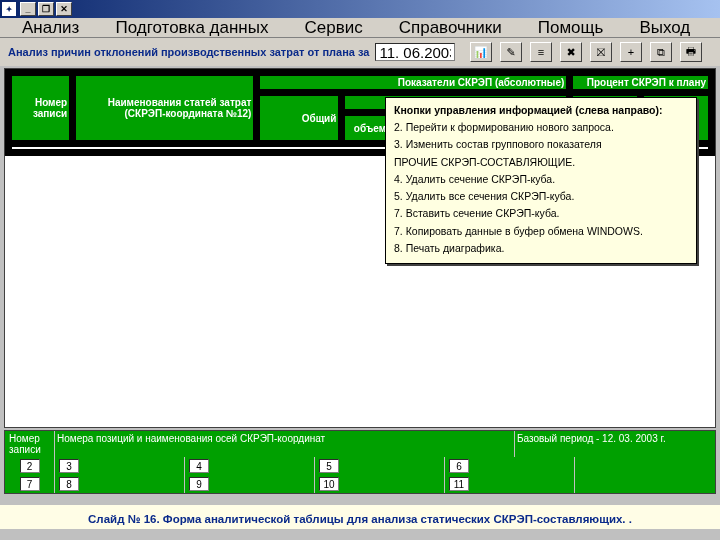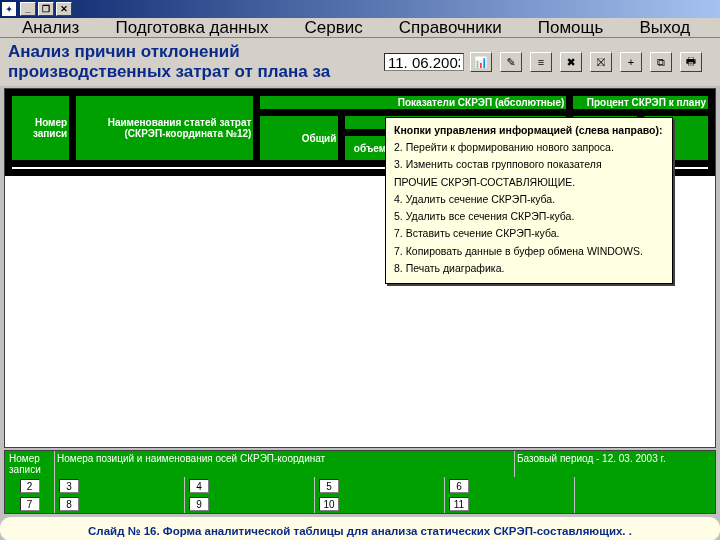--- a/index.html
+++ b/index.html
@@ -5,43 +5,43 @@
   * { box-sizing: border-box; margin: 0; padding: 0; }
   body { width: 720px; height: 540px; background: #c0c0c0; font-family: Arial, sans-serif; font-size: 11px; overflow: hidden; }
   .titlebar { height: 18px; background: linear-gradient(to right, #08246b, #a6c2f0); color: #fff; display: flex; align-items: center; padding: 0 2px; font-weight: bold; font-size: 11px; }
   .titlebar .icon { width: 14px; height: 14px; margin-right: 4px; background: #fff; display: inline-flex; align-items: center; justify-content: center; font-size: 8px; color: #08246b; }
   .titlebar .title { flex: 1; }
   .sysbtns { display: flex; gap: 2px; }
   .sysbtn { width: 16px; height: 14px; background: #d4d0c8; border: 1px solid #fff; border-right-color: #404040; border-bottom-color: #404040; font-size: 9px; display: flex; align-items: center; justify-content: center; color: #000; font-weight: bold; cursor: pointer; }
   .menubar { height: 20px; background: #d4d0c8; display: flex; align-items: center; padding: 0 4px; border-bottom: 1px solid #808080; }
   .menuitem { padding: 2px 18px; cursor: pointer; font-size: 17px; }
   .heading-row { padding: 4px 8px; display: flex; align-items: center; gap: 6px; background: #d4d0c8; }
-  .heading-text { color: #0a2a8a; font-weight: bold; font-size: 17px; }
+  .heading-text { color: #0a2a8a; font-weight: bold; font-size: 11px; }
   .date-input { width: 80px; height: 18px; border: 1px inset #808080; background: #fff; padding: 1px 3px; font-size: 15px; }
   .toolbar { margin-left: auto; display: flex; gap: 8px; padding-right: 10px; }
   .tbtn { width: 22px; height: 20px; border: 1px solid #fff; border-right-color:#404040; border-bottom-color:#404040; background:#d4d0c8; display:flex; align-items:center; justify-content:center; cursor:pointer; font-size:11px; }
   .table-area { position: relative; border: 1px solid #404040; margin: 2px 4px; height: 360px; background:#fff; overflow:hidden; }
   table.hdr { border-collapse: collapse; width: 100%; font-size: 10px; }
   table.hdr td, table.hdr th { border: 7px solid #000000; background: #00a000; color: #fff; text-align: right; padding: 1px 2px; vertical-align: middle; }
   .cell-white { background:#fff !important; color:#000 !important; }
-  .tooltip { position: absolute; top: 28px; left: 380px; width: 288px; background: #ffffe1; border: 1px solid #000; box-shadow: 2px 2px 0 #404040; padding: 5px 8px; font-size: 10.5px; line-height: 1.45; z-index: 10; color:#000; }
+  .tooltip { position: absolute; top: 28px; left: 380px; width: 312px; background: #ffffe1; border: 1px solid #000; box-shadow: 2px 2px 0 #404040; padding: 5px 8px; font-size: 10.5px; line-height: 1.45; z-index: 10; color:#000; }
   .tooltip .ttitle { font-weight: bold; margin-bottom: 2px; }
   .tooltip p { margin-bottom: 2px; }
   .bottom-block { margin: 0 4px; border: 1px solid #404040; background:#d4d0c8; }
   .bottom-head { background:#00a000; color:#fff; display:flex; font-size:10px; }
   .bottom-head .c1 { width: 50px; padding: 2px 4px; border-right:1px solid #c0c0c0;}
   .bottom-head .c2 { flex: 1; padding:2px; border-right:1px solid #c0c0c0;}
   .bottom-head .c3 { width: 200px; text-align:left; padding:2px;}
   .bottom-rows { display:flex; flex-direction:column; }
   .brow { display:flex; height:18px; align-items:center; }
   .bcell-sm { width:50px; background:#00a000; border-right:1px solid #c0c0c0; height:100%; display:flex; align-items:center; justify-content:center;}
   .binput { width: 20px; height:14px; border:1px inset #808080; background:#fff; font-size:10px; text-align:center; }
   .brest { flex:1; background:#00a000; display:flex; height:100%; }
   .brest .slot { width: 130px; border-right:1px solid #c0c0c0; display:flex; align-items:center; padding-left:4px; }
-  .caption { text-align:center; padding: 8px 4px 4px; font-size: 11.5px; font-weight: bold; color:#0a2a8a; background:#fffde6; margin-top:3px;border-radius:11px;}
+  .caption { text-align:center; padding: 8px 4px 4px; font-size: 11.5px; font-weight: bold; color:#0a2a8a; background:#fffde6; margin-top:11px;}
 </style>
 </head>
 <body>
 
 <div class="titlebar">
   <span class="icon">✦</span>
   <div class="sysbtns">
     <div class="sysbtn">_</div>
     <div class="sysbtn">❐</div>
     <div class="sysbtn">✕</div>

